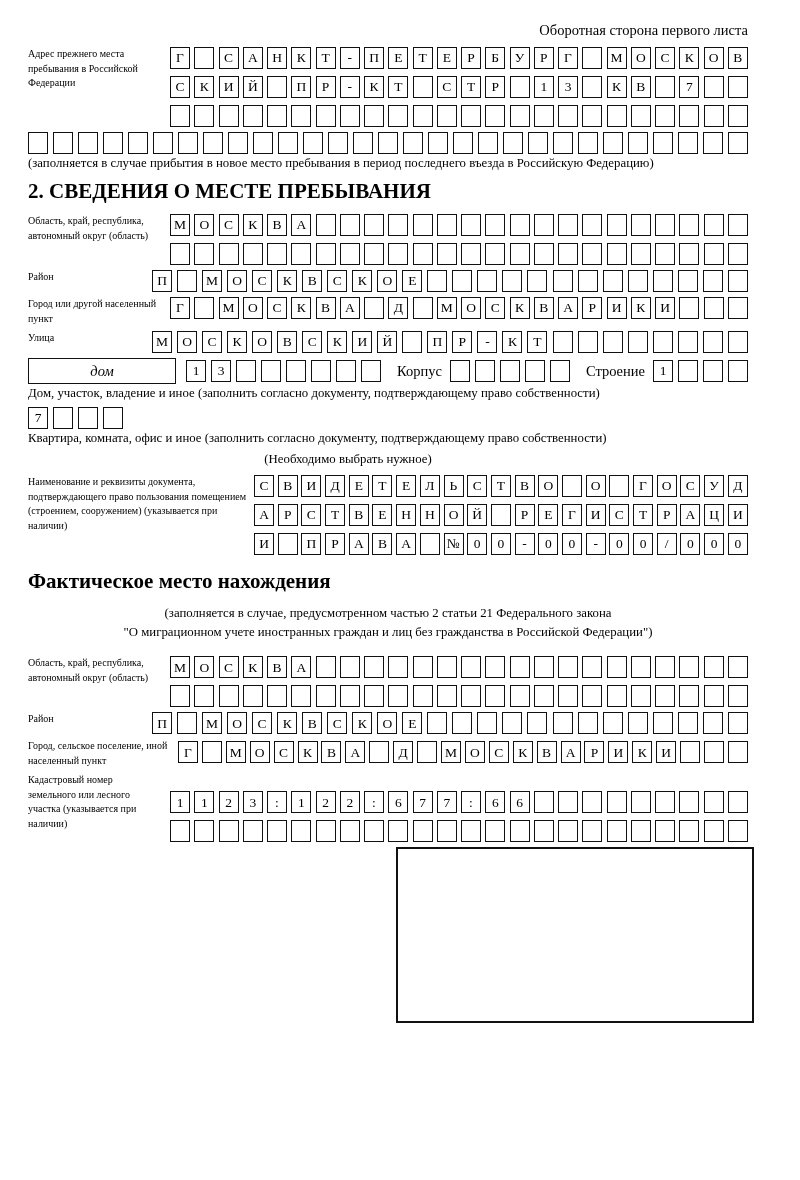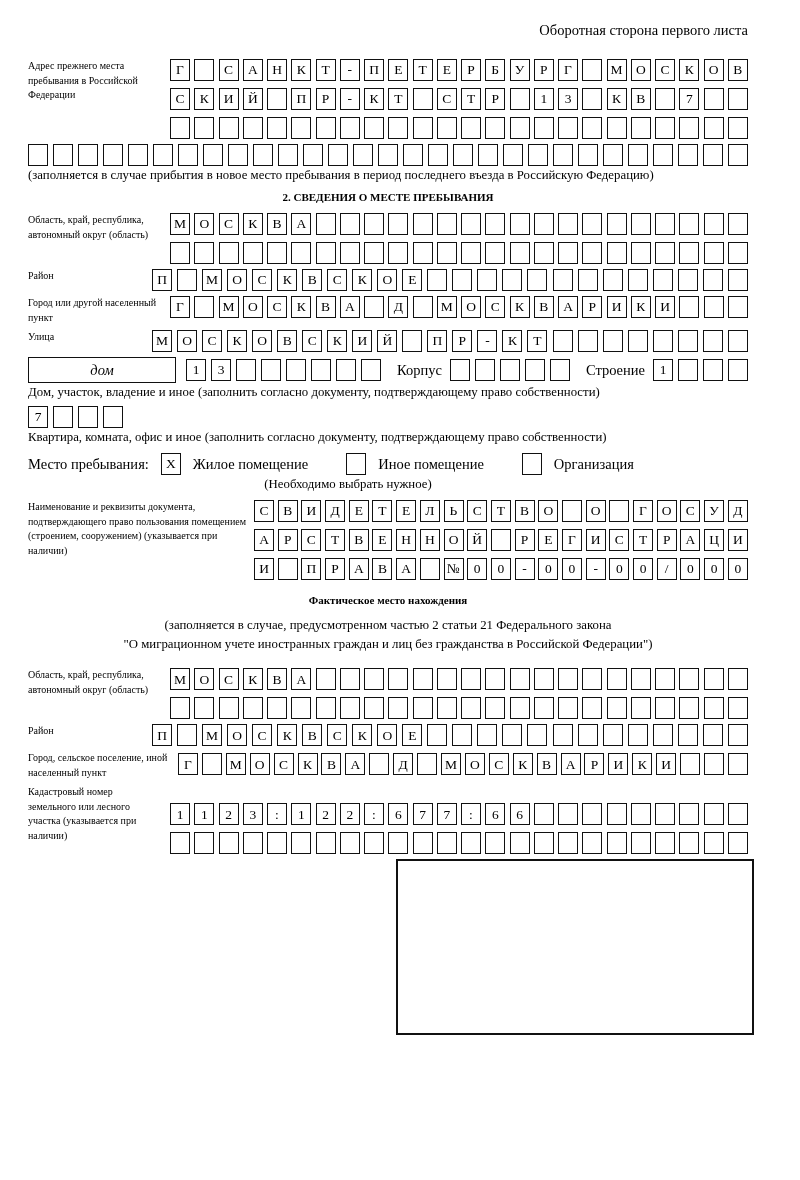--- a/index.html
+++ b/index.html
@@ -4,41 +4,41 @@
 <style>
   * { box-sizing: border-box; }
   html, body { margin: 0; padding: 0; background: #fff; }
   body {
     width: 800px; height: 1180px;
     font-family: "Liberation Serif", "DejaVu Serif", serif;
     color: #000; overflow: hidden;
   }
   .page { padding: 12px 52px 0 28px; width: 800px; }
 
-  .header-note { text-align: right; font-size: 14.5px; margin: 10px 0 20px; }
+  .header-note { text-align: right; font-size: 14.5px; margin: 10px 0 8px; }
 
   
   .cell {
     width: 20px; height: 22px;
     border: 1.7px solid #111;
     display: inline-flex; align-items: center; justify-content: center;
     font-size: 13.5px; line-height: 1; background: #fff;
     flex: 0 0 auto;
   }
   .box-row { display: flex; justify-content: space-between; }
   .box-col { display: flex; flex-direction: column; gap: 7px; margin-left: auto; }
   .w-std  { width: 578px; }
   .w-doc  { width: 494px; }
   .w-full { width: 720px; }
 
   .field { display: flex; align-items: flex-start; margin-bottom: 5px; }
   .field-label { font-size: 10px; line-height: 1.45; padding-right: 8px; }
 
   .caption { font-size: 12.8px; margin: 2px 0 6px; }
-  .sec-title { font-size: 11px; font-weight: bold; text-align: center; margin: 8px 0 10px; }
+  .sec-title { font-size: 21px; font-weight: bold; text-align: left; margin: 8px 0 10px; }
 
   .house-row { display: flex; align-items: center; margin: 4px 0 2px; }
   .name-box {
     border: 1.7px solid #111; height: 26px;
     display: flex; align-items: center; justify-content: center;
     font-size: 14.5px;
   }
   .name-box.dom { width: 172px; margin-right: 10px; font-style: italic; }
   .name-box.kv  { width: 200px; margin-right: 12px; }
   .inline-boxes { display: flex; gap: 5px; }
@@ -360,31 +360,20 @@
   <div class="house-row">
     <div class="inline-boxes">
         <span class="cell">7</span>
         <span class="cell"></span>
         <span class="cell"></span>
         <span class="cell"></span>
       </div>
   </div>
   <div class="caption" style="text-align:left">Квартира, комната, офис и иное (заполнить согласно документу, подтверждающему право собственности)</div>
 
-  <div class="opt-row">
-    <span>Место пребывания:</span>
-    <span class="cell">X</span>
-    <span>Жилое помещение</span>
-    <span class="gap"></span>
-    <span class="cell"></span>
-    <span>Иное помещение</span>
-    <span class="gap"></span>
-    <span class="cell"></span>
-    <span>Организация</span>
-  </div>
   <div class="opt-note">(Необходимо выбрать нужное)</div>
 
   <div class="field">
     <div class="field-label" style="width:226px">Наименование и реквизиты документа, подтверждающего право пользования помещением (строением, сооружением) (указывается при наличии)</div>
     <div class="box-col">
       <div class="box-row w-doc">
           <span class="cell">С</span>
           <span class="cell">В</span>
           <span class="cell">И</span>
           <span class="cell">Д</span>

